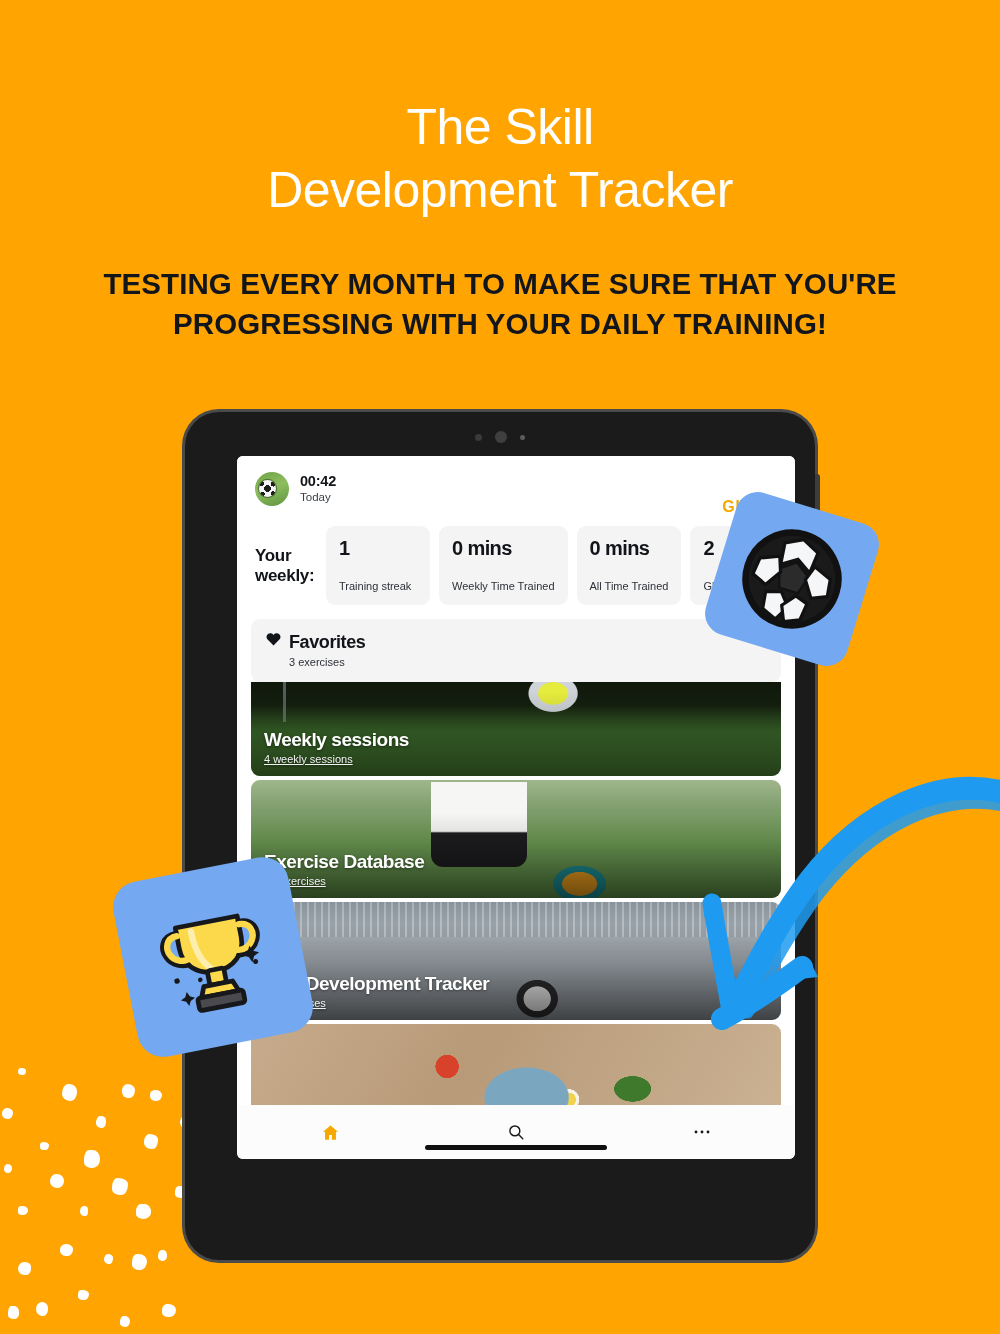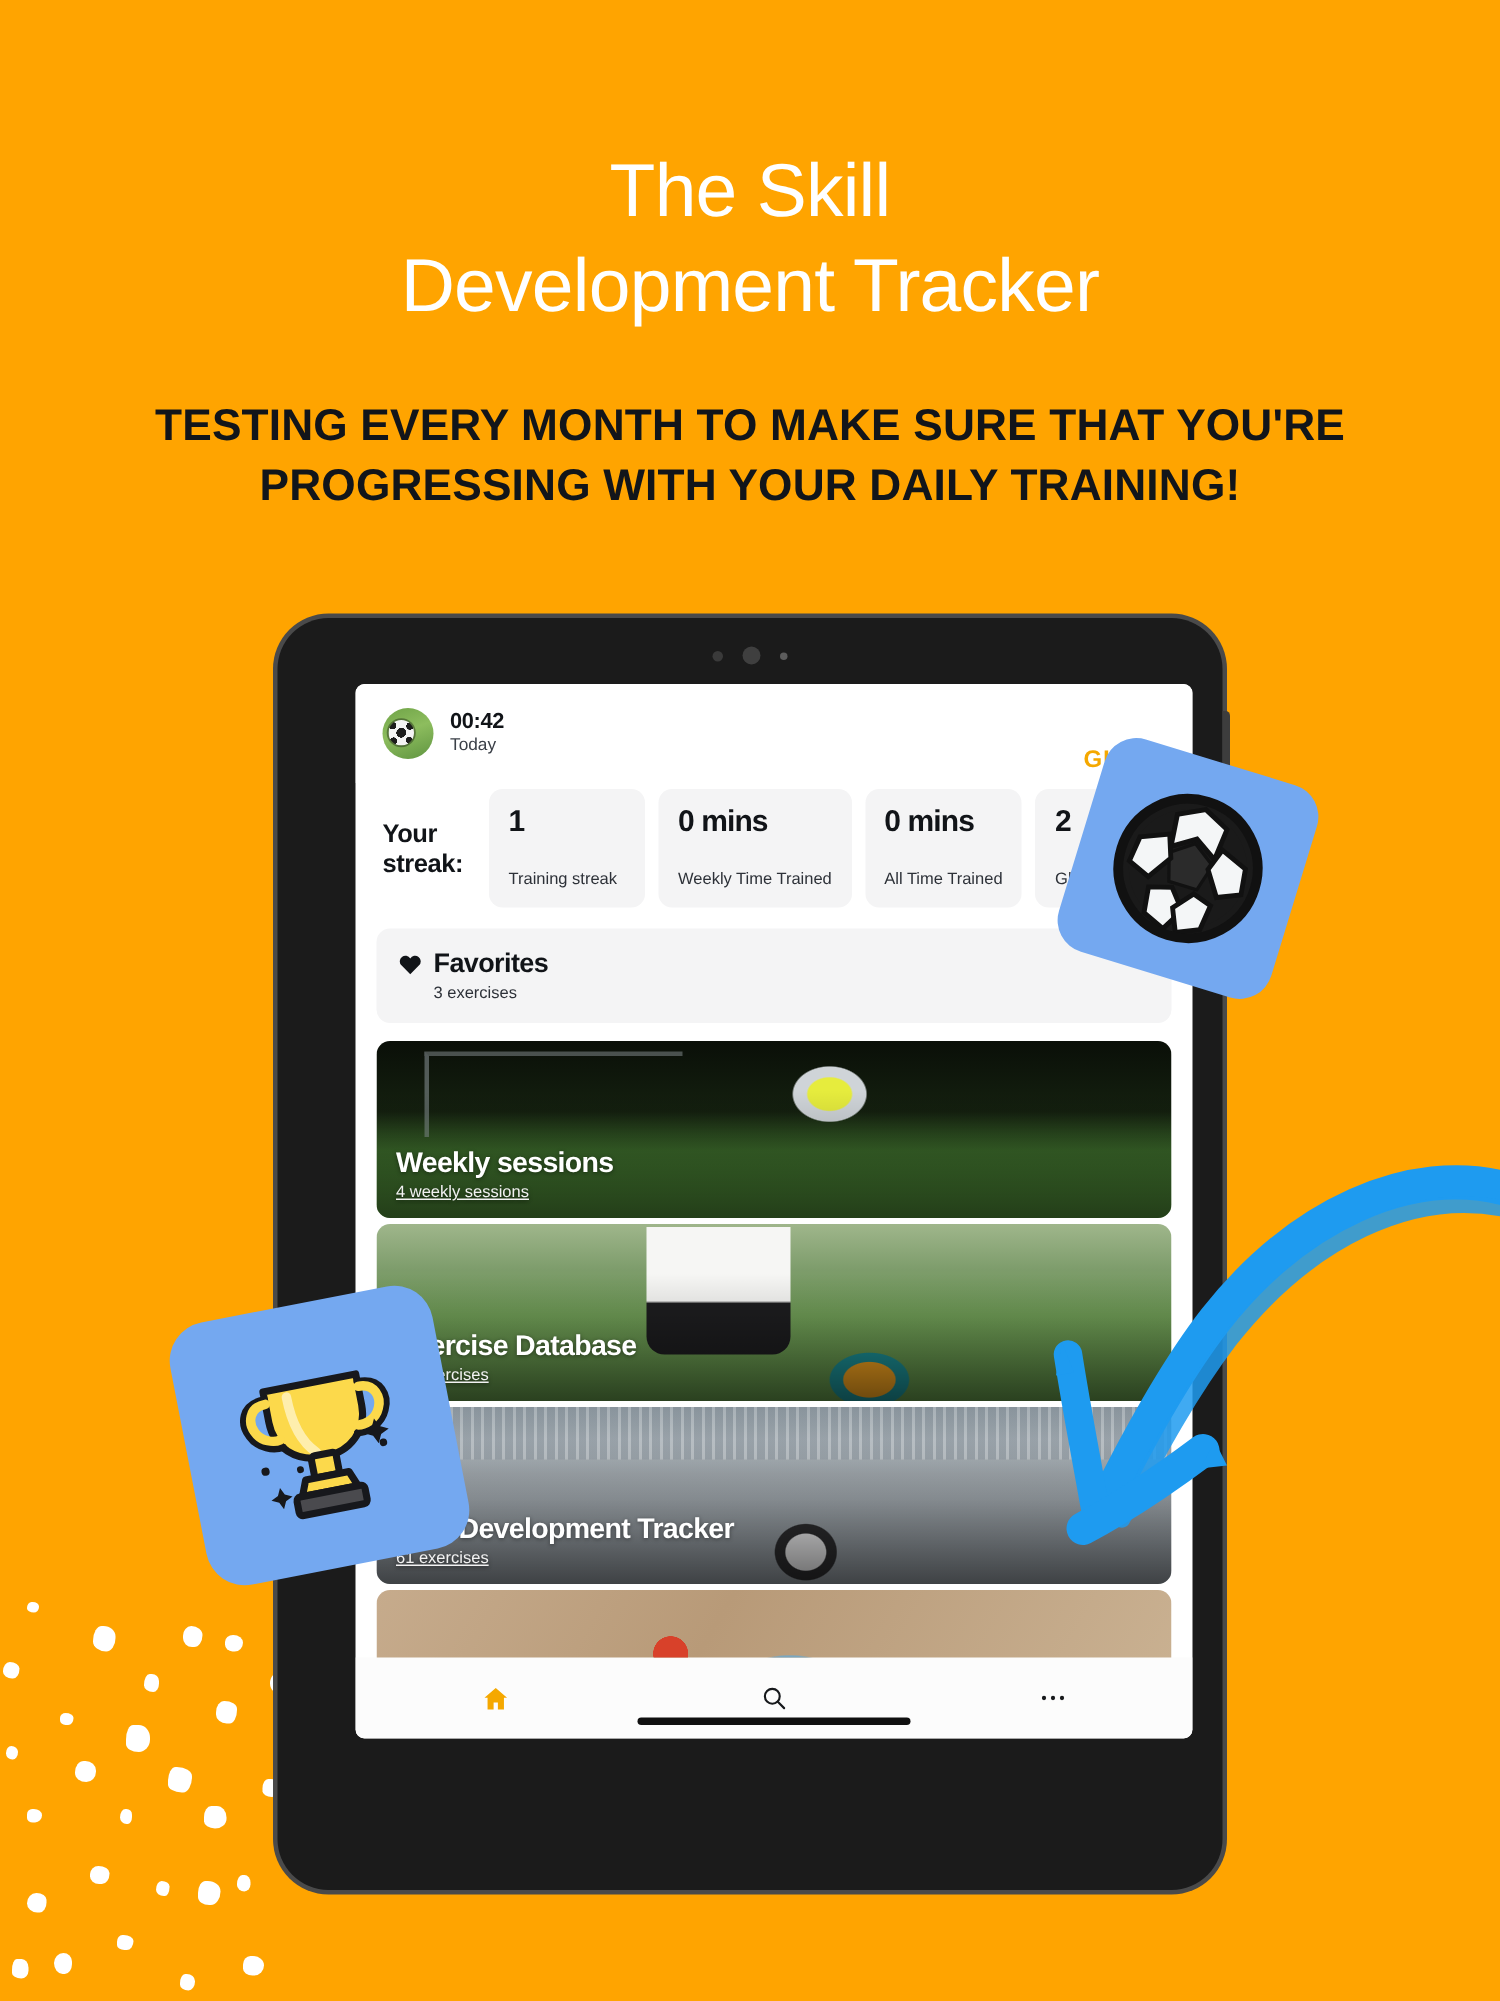--- a/index.html
+++ b/index.html
@@ -111,27 +111,27 @@
     flex: 0 0 auto; min-width: 104px;
   }
   .stat-val { font-size: 20px; font-weight: bold; color: #111418; letter-spacing: -.6px; line-height: 1.05; }
   .stat-cap { font-size: 11px; color: #2d3138; margin-top: 21px; white-space: nowrap; }
 
   
   .fav-row {
     margin: 0 14px; background: #F4F4F5; border-radius: 9px;
     padding: 13px 15px 14px;
   }
-  .fav-title-line { display: flex; align-items: center; gap: 8px; }
+  .fav-title-line { display: flex; align-items: flex-start; gap: 8px; }
   .heart-icon { width: 15px; height: 14px; flex: 0 0 15px; }
   .fav-title { font-size: 18px; font-weight: bold; color: #111418; letter-spacing: -.4px; }
   .fav-sub { font-size: 11px; color: #2d3138; margin-top: 3px; margin-left: 23px; }
 
   
-  .cards { padding: 12px 14px 0; display: flex; flex-direction: column; gap: 4px; flex: 1 1 auto; overflow: hidden; }
+  .cards { padding: 12px 14px 0; display: flex; flex-direction: column; gap: 4px; flex: 1 1 auto; overflow: hidden; justify-content: center; }
   .card {
     position: relative; border-radius: 9px; overflow: hidden;
     height: 118px; flex: 0 0 118px;
   }
   .card-img { position: absolute; inset: 0; }
   .card-shade { position: absolute; inset: 0; background: linear-gradient(to top, rgba(0,0,0,.55) 0%, rgba(0,0,0,.12) 48%, rgba(0,0,0,0) 72%); }
   .card-txt { position: absolute; left: 13px; bottom: 11px; }
   .card-title { font-size: 19px; font-weight: bold; color: #fff; letter-spacing: -.45px; text-shadow: 0 1px 3px rgba(0,0,0,.45); }
   .card-sub { font-size: 11px; color: #f2f2f2; margin-top: 2px; text-shadow: 0 1px 3px rgba(0,0,0,.5); text-decoration: underline; }
 
@@ -249,21 +249,21 @@
     <div class="app-header">
       <div class="avatar"></div>
       <div class="hdr-text">
         <div class="hdr-time">00:42</div>
         <div class="hdr-day">Today</div>
       </div>
       <div class="guide-link">GUIDE</div>
     </div>
 
     <div class="stats-row">
-      <div class="stats-label">Your streak:</div>
+      <div class="stats-label">Your weekly:</div>
       <div class="stat-card">
         <div class="stat-val">1</div>
         <div class="stat-cap">Training streak</div>
       </div>
       <div class="stat-card">
         <div class="stat-val">0 mins</div>
         <div class="stat-cap">Weekly Time Trained</div>
       </div>
       <div class="stat-card">
         <div class="stat-val">0 mins</div>

